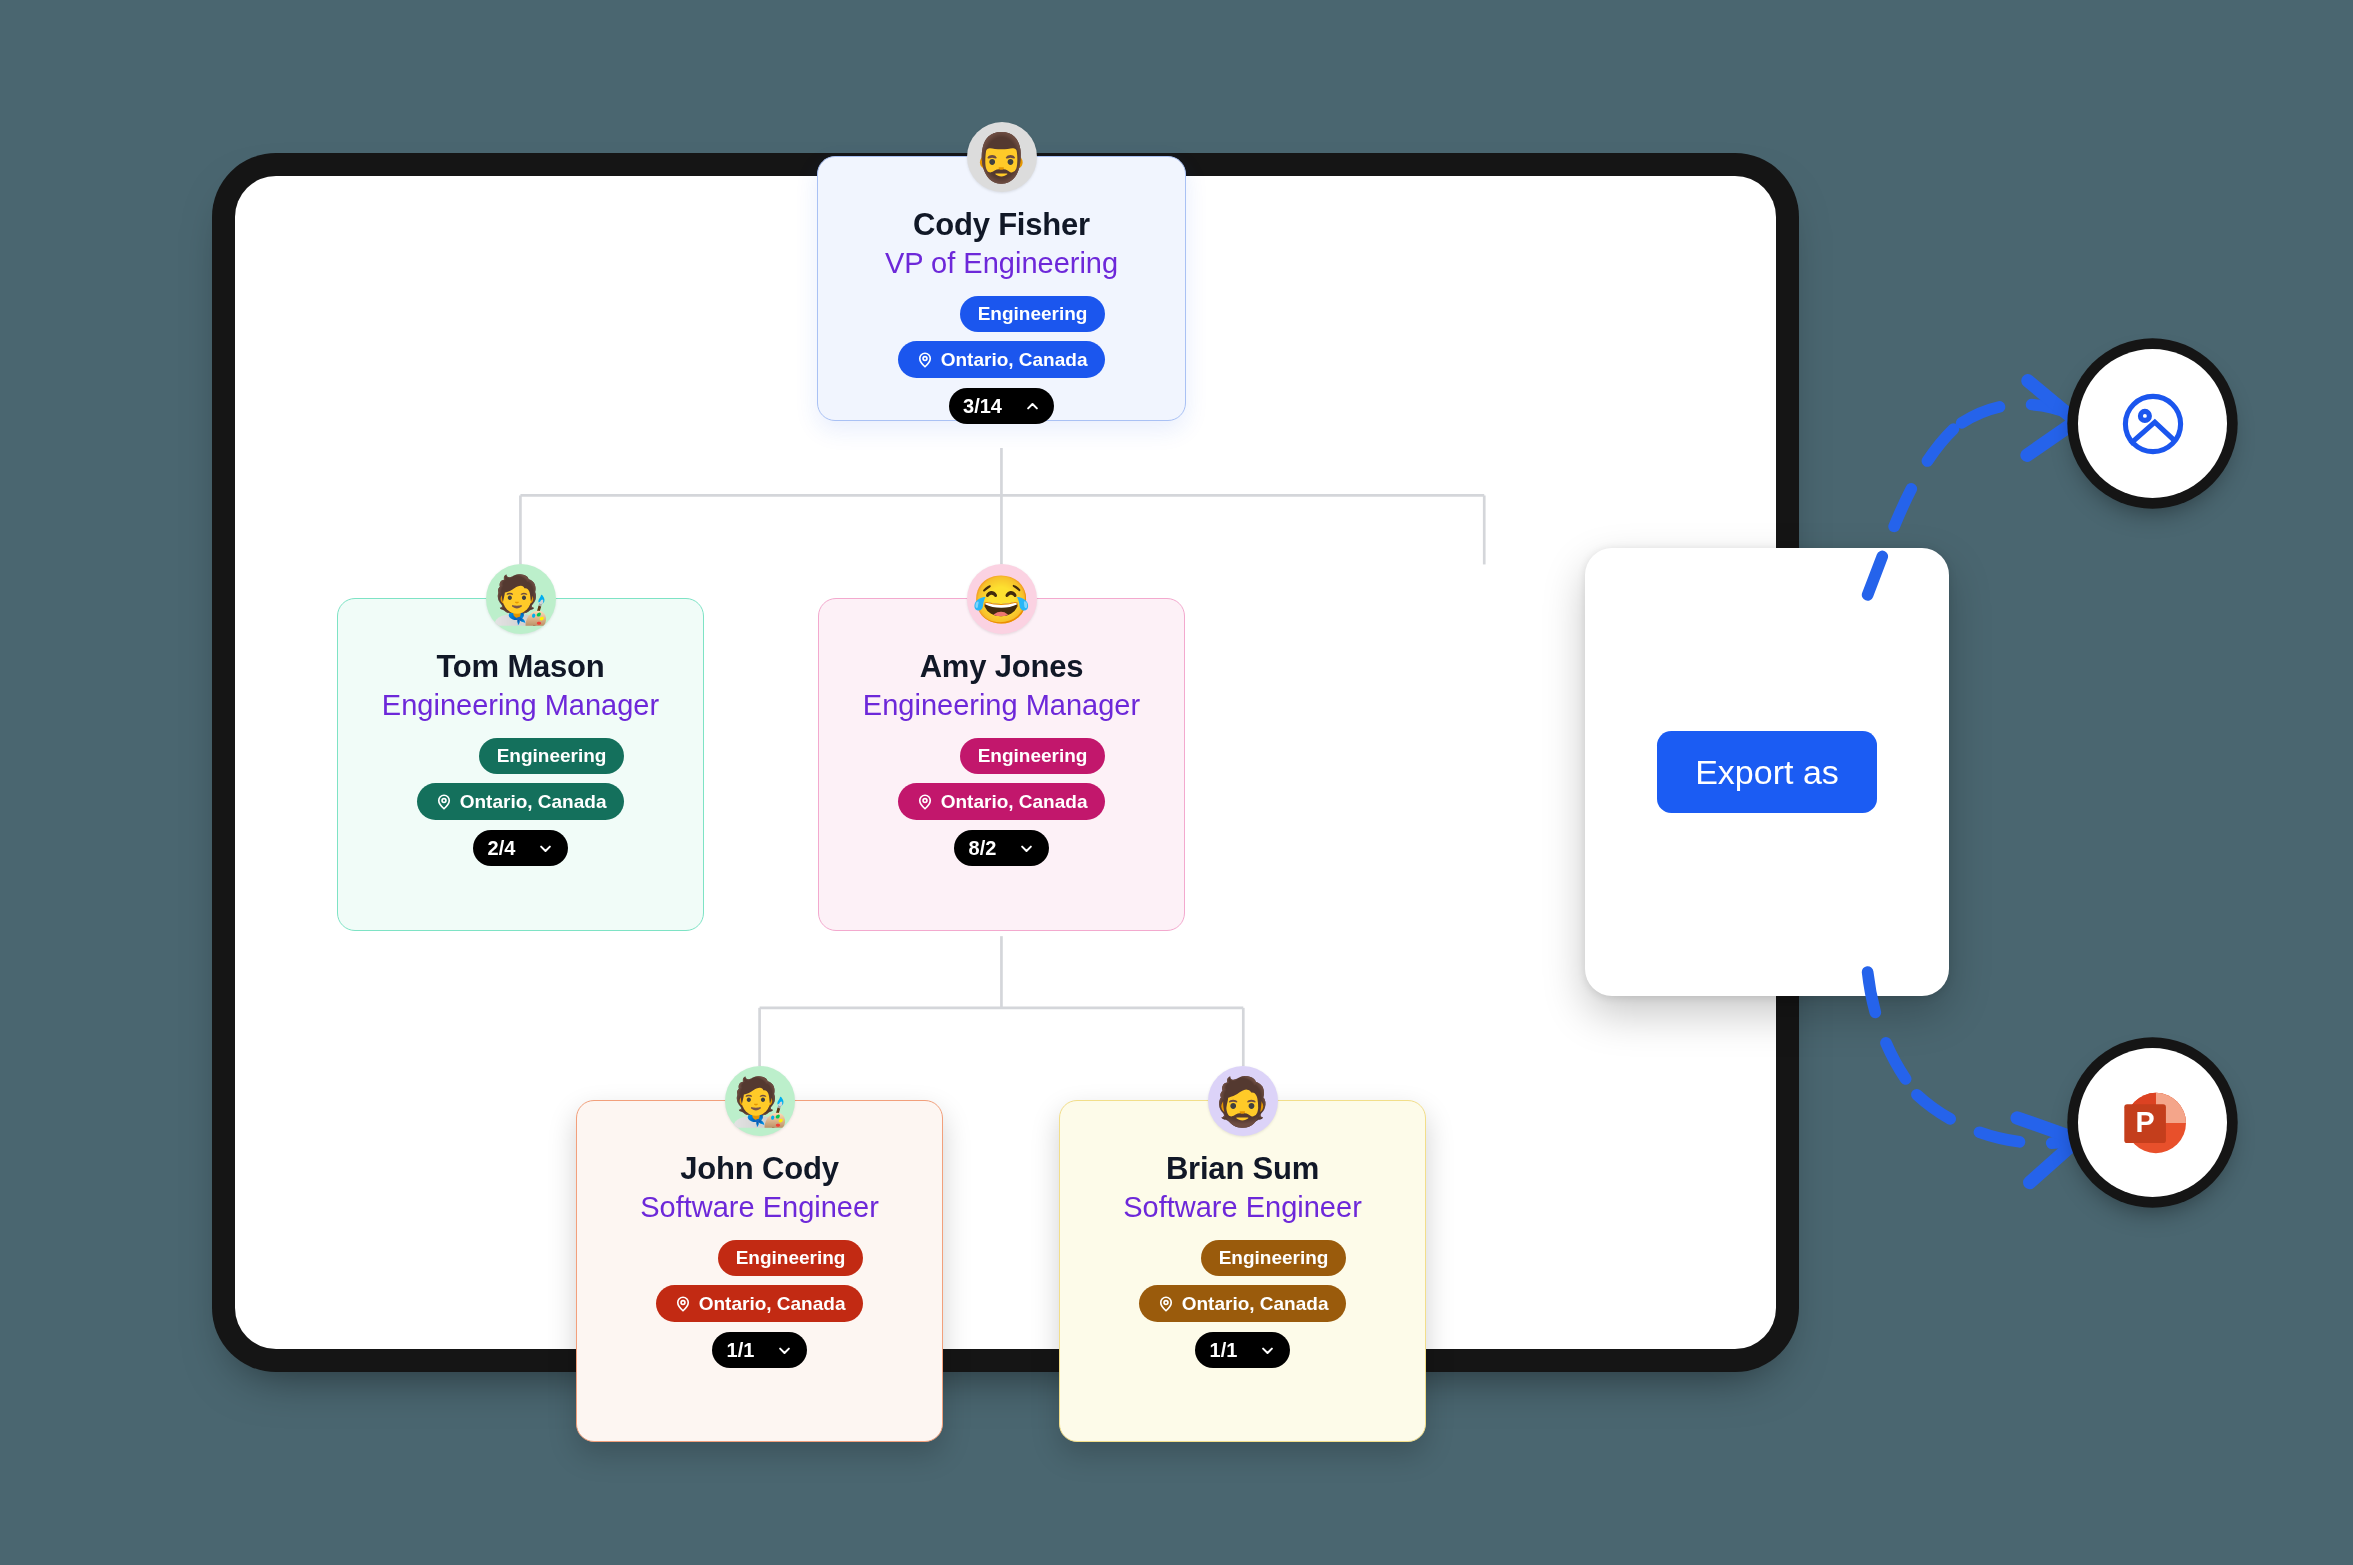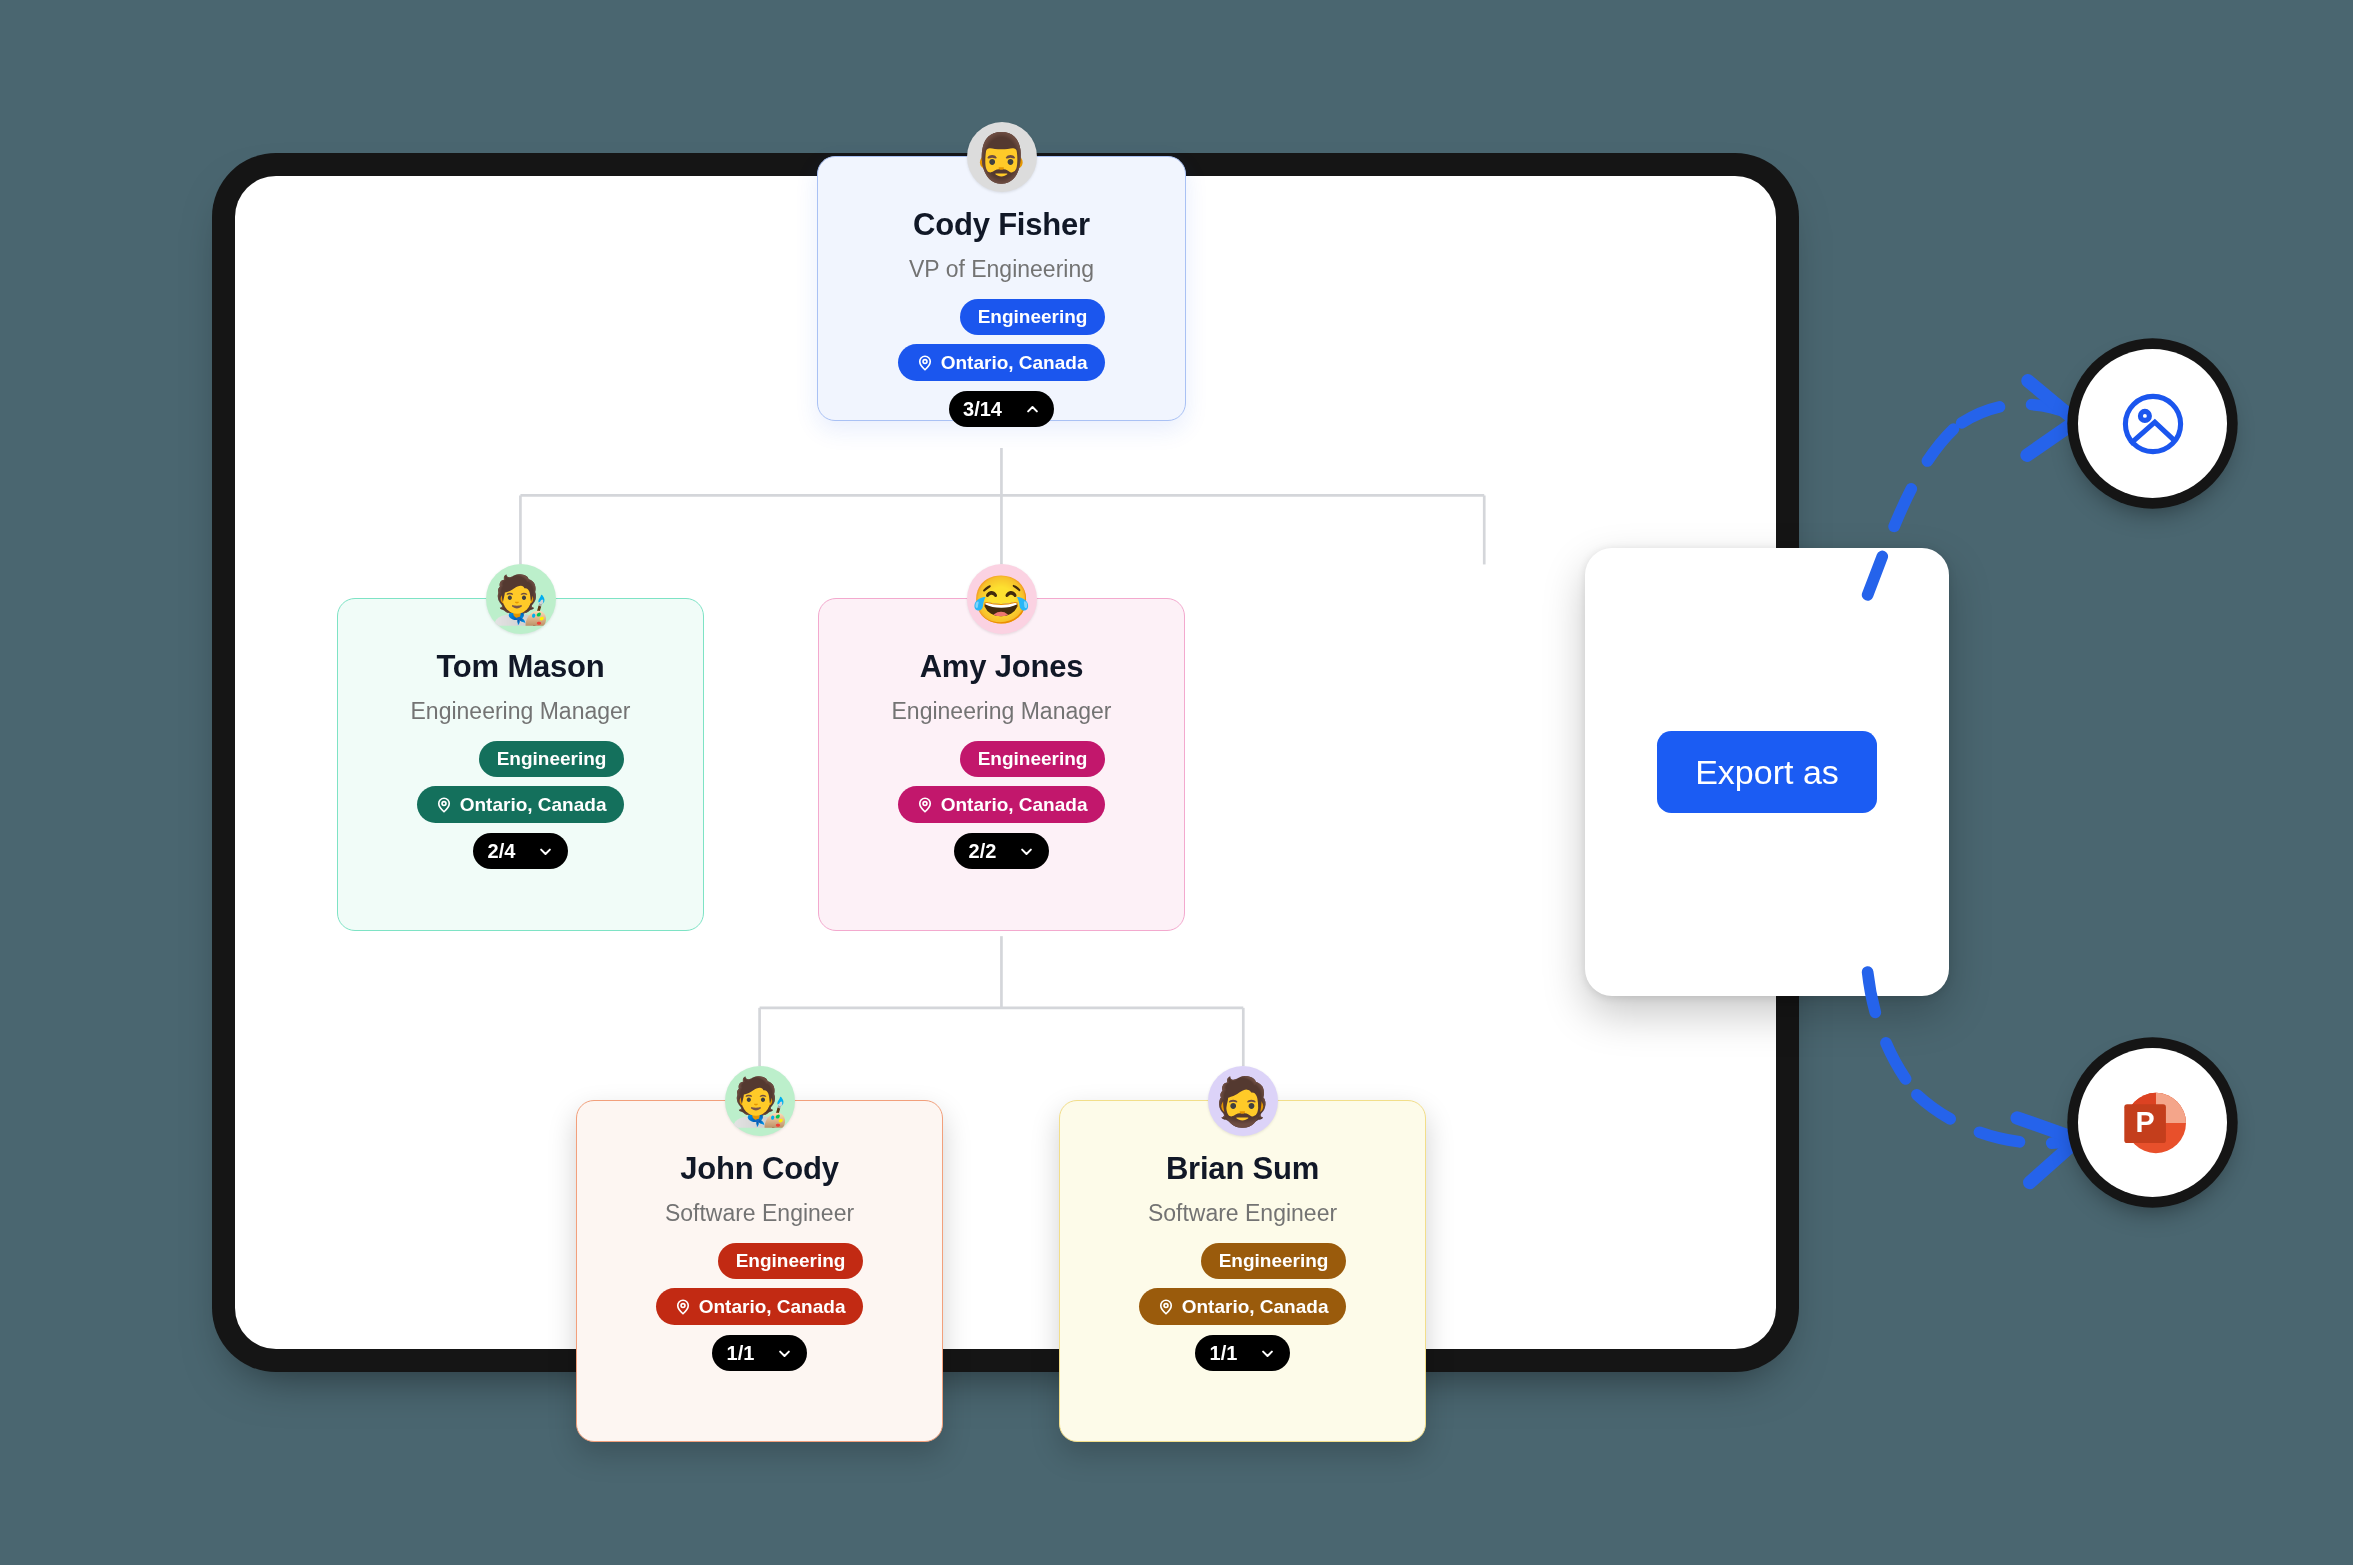--- a/index.html
+++ b/index.html
@@ -41,21 +41,21 @@
     width: 70px; height: 70px; border-radius: 50%;
     display: flex; align-items: center; justify-content: center;
     font-size: 47px; line-height: 1; z-index: 4; overflow: hidden;
     box-shadow: 0 0.9px 2.7px rgba(0,0,0,.10);
   }
   .person-name {
     font-size: 31px; font-weight: 700; color: #111827;
     letter-spacing: -0.2px; white-space: nowrap;
   }
   .person-role {
-    font-size: 23px; color: #737373; margin-top: 13px; white-space: nowrap;
+    font-size: 29px; color: #6d28d9; margin-top: 4px; white-space: nowrap;
   }
   .chips { margin-top: 16px; display: flex; flex-direction: column; align-items: flex-end; gap: 9px; }
   .chip {
     color: #fff; font-size: 19px; font-weight: 600;
     border-radius: 895px; padding: 7.2px 18px; white-space: nowrap;
     display: inline-flex; align-items: center; gap: 7.2px;
   }
   .chip svg { width: 18px; height: 18px; flex: 0 0 auto; }
   .count-pill {
     margin-top: 10.7px; background: #000; color: #fff;
@@ -187,21 +187,21 @@
         </span>
         <span class="chip" style="background:#C2176C;">
           <svg viewBox="0 0 24 24" fill="none" stroke="#fff" stroke-width="2.2">
             <path d="M12 21s7-6.3 7-11a7 7 0 1 0-14 0c0 4.7 7 11 7 11z"></path>
               <circle cx="12" cy="10" r="2.6"></circle>
           </svg>
           <span>Ontario, Canada</span>
         </span>
       </div>
       <div class="count-pill">
-        <span>2/2</span>
+        <span>8/2</span>
         <svg viewBox="0 0 24 24" fill="none" stroke="#fff" stroke-width="3.2" stroke-linecap="round" stroke-linejoin="round">
             <path d="M5 9l7 7 7-7"></path>
           </svg>
       </div>
     </div>
     <div class="avatar" style="background:#FBD2E2;">
       <span>😂</span>
     </div>
   </div>
 

